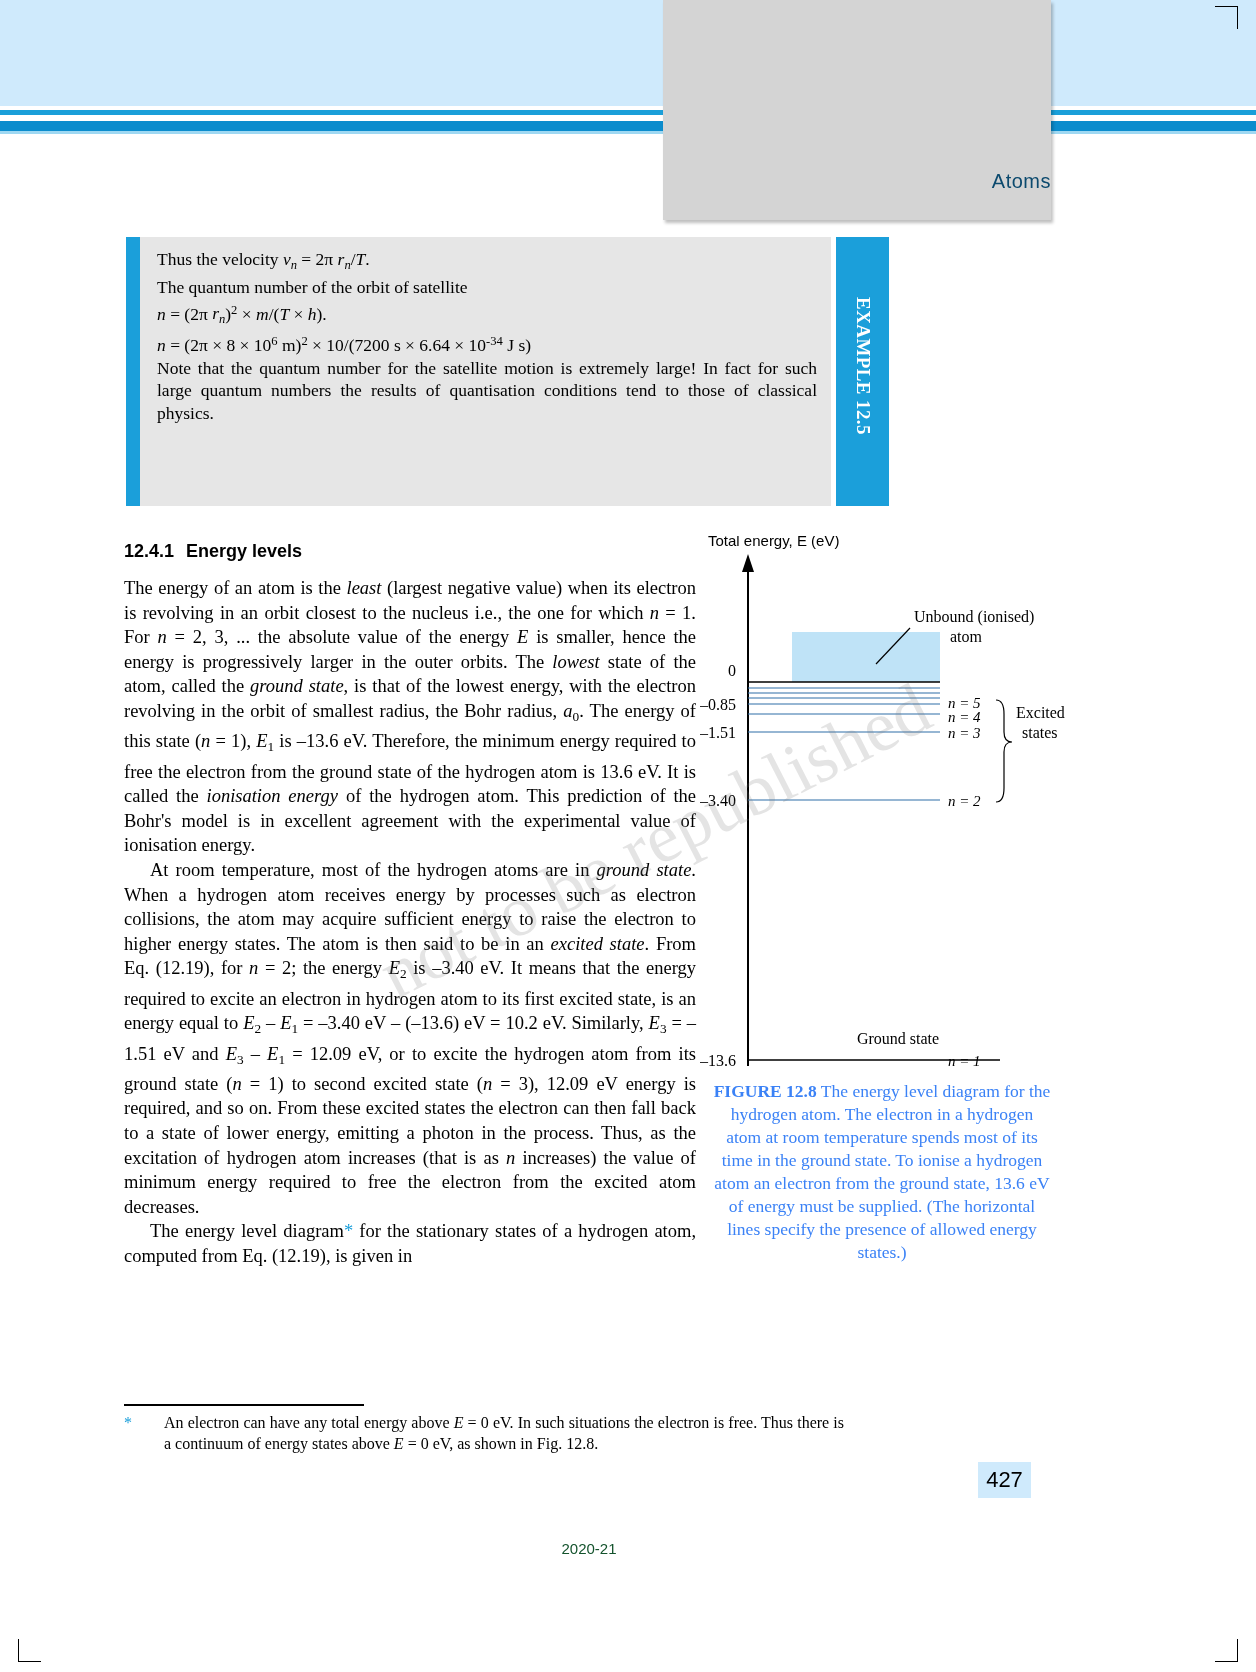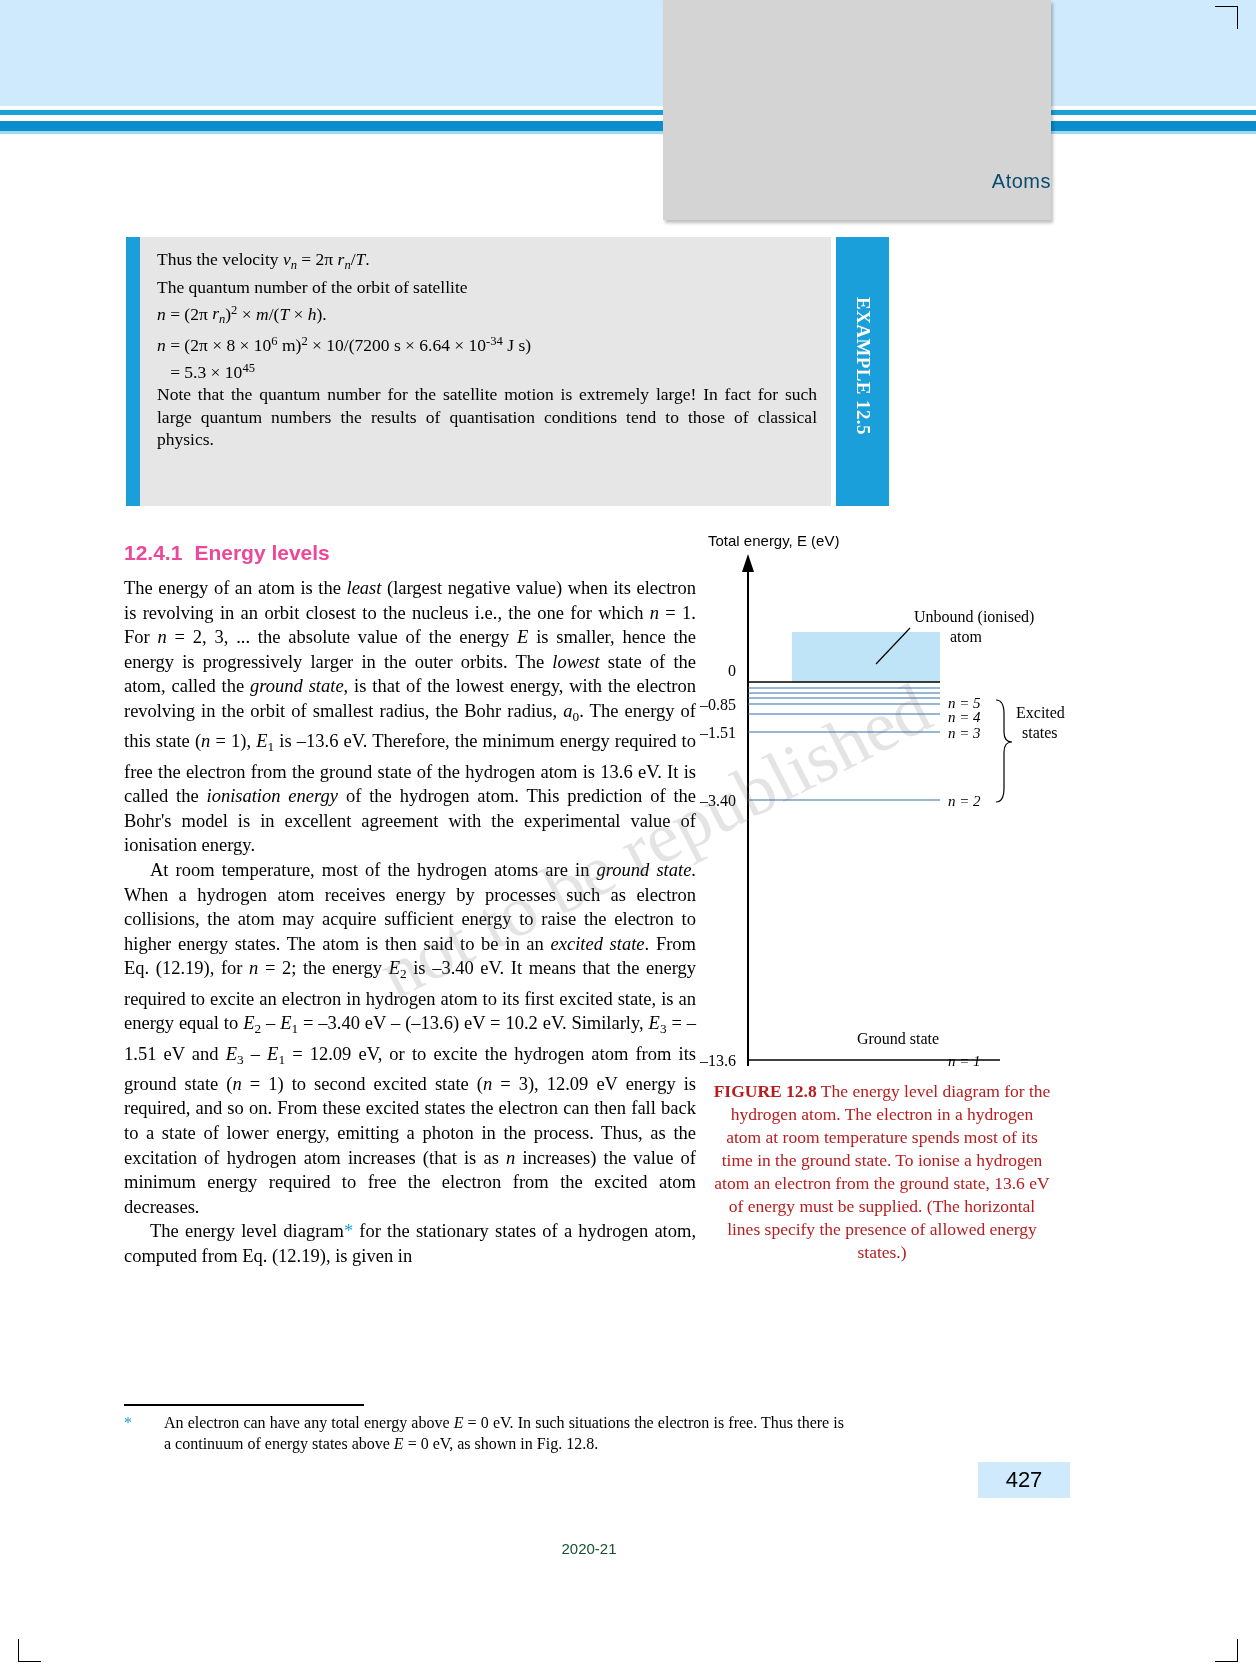--- a/index.html
+++ b/index.html
@@ -45,21 +45,21 @@
   }
   #example-tab span{
     position:absolute;left:-108px;top:118px;width:270px;text-align:center;
     transform:rotate(90deg);color:#fff;font-family:"Liberation Serif",serif;
     font-size:19px;font-weight:bold;letter-spacing:.4px;
   }
 
   
   #section-heading{
     position:absolute;left:124px;top:541px;width:560px;
-    font-family:"Liberation Sans", sans-serif;font-weight:bold;font-size:21px;color:#ec4899;
+    font-family:"Liberation Sans", sans-serif;font-weight:bold;font-size:18px;color:#000000;
   }
   #section-heading .num{margin-right:12px;}
   #body-col{
     position:absolute;left:124px;top:576px;width:572px;font-size:18.5px;line-height:24.6px;
     text-align:justify;
   }
   #body-col p{margin:0;font-family:Liberation Serif, serif;}
   #body-col p.ind{text-indent:26px;}
   .blue{color:#1b9fda;}
 
@@ -67,33 +67,33 @@
   #footnote-rule{position:absolute;left:124px;top:1404px;width:240px;height:2px;background:#000;}
   #footnote{
     position:absolute;left:124px;top:1412px;width:720px;font-size:16px;line-height:21px;
     text-align:justify;
   }
   #footnote .star{position:absolute;left:0;top:0;}
   #footnote .ftext{margin-left:40px;display:block;}
 
   
   #page-number{
-    position:absolute;left:978px;top:1462px;width:92px;height:36px;background:#cfeafc;
+    position:absolute;left:978px;top:1462px;width:53px;height:36px;background:#cfeafc;
     text-align:center;line-height:36px;font-family:"Liberation Sans",sans-serif;font-size:22px;
   }
   #print-year{
     position:absolute;left:0;top:1540px;width:1178px;text-align:center;
     font-family:"Liberation Sans",sans-serif;font-size:15px;color:#14532d;
   }
 
   
   #figure-wrap{position:absolute;left:700px;top:536px;width:400px;height:540px;}
   #fig-caption{
     position:absolute;left:712px;top:1080px;width:340px;font-size:17.5px;line-height:23px;
-    color:#b91c1c;text-align:center;
+    color:#3b82f6;text-align:center;
   }
   #fig-caption b{font-weight:bold;}
 
   
   #watermark{
     position:absolute;left:255px;top:500px;width:800px;height:760px;
     pointer-events:none;
   }
   #watermark span{
     position:absolute;left:0;top:300px;width:800px;text-align:center;
@@ -120,21 +120,20 @@
 <div id="title-plate"></div>
 <div id="chapter-title">Atoms</div>
 
 <div id="example-box"></div>
 <div id="example-bar"></div>
 <div id="example-text">
   <p>Thus the velocity <i>v<sub>n</sub></i> = 2π <i>r<sub>n</sub></i>/<i>T</i>.</p>
   <p>The quantum number of the orbit of satellite</p>
   <p><i>n</i> = (2π <i>r<sub>n</sub></i>)<sup>2</sup> × <i>m</i>/(<i>T</i> × <i>h</i>).</p>
   <p><i>n</i> = (2π × 8 × 10<sup>6</sup> m)<sup>2</sup> × 10/(7200 s × 6.64 × 10<sup>-34</sup> J s)</p>
-  <p>&nbsp;&nbsp;&nbsp;= 5.3 × 10<sup>45</sup></p>
   <p>Note that the quantum number for the satellite motion is extremely large! In fact for such large quantum numbers the results of quantisation conditions tend to those of classical physics.</p>
 </div>
 <div id="example-tab">
   <span>EXAMPLE 12.5</span>
 </div>
 
 <div id="section-heading">
   <span class="num">12.4.1</span><span>Energy levels</span>
 </div>
 

